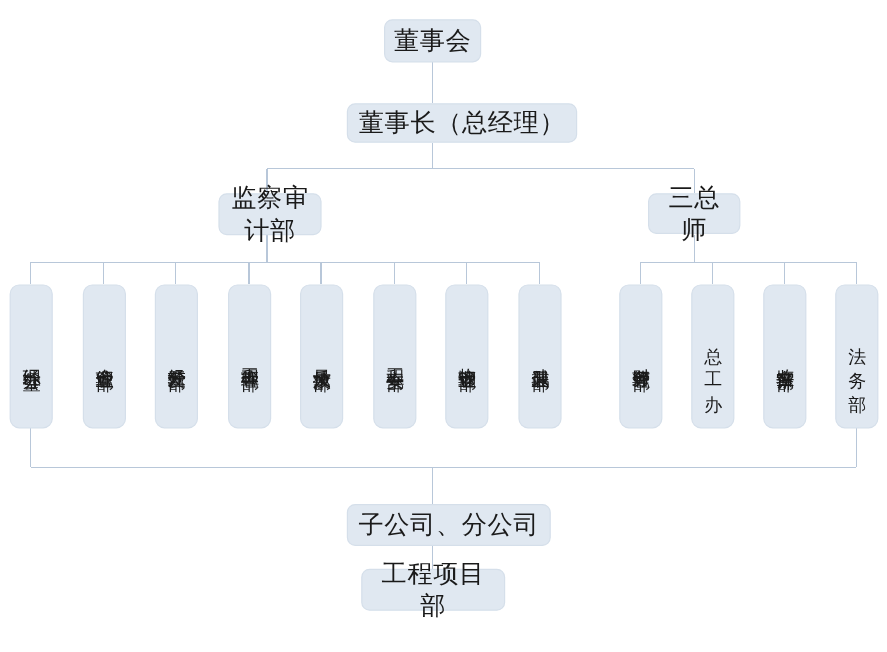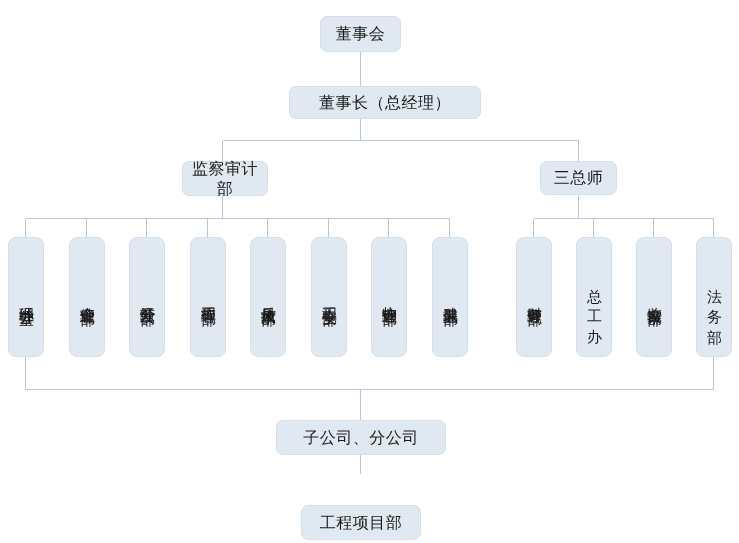--- a/index.html
+++ b/index.html
@@ -31,21 +31,21 @@
     border-radius: 7px;
     color: #1a1a1a;
     display: flex;
     align-items: center;
     justify-content: center;
     text-align: center;
     line-height: 1.25;
     z-index: 2;
   }
   .node.horiz {
-    font-size: 16px;
+    font-size: 21px;
     letter-spacing: 0.5px;
     padding: 0 6px;
   }
   .node.vert {
     writing-mode: vertical-rl;
     text-orientation: upright;
     font-size: 15px;
     letter-spacing: 1px;
     padding: 8px 0;
     border-radius: 8px;
@@ -108,17 +108,17 @@
   <div class="node vert" style="left:250px; top:237px; width:36px; height:120px;">质量技术部</div>
   <div class="node vert" style="left:311px; top:237px; width:36px; height:120px;">工程安全部</div>
   <div class="node vert" style="left:371px; top:237px; width:36px; height:120px;">物业管理部</div>
   <div class="node vert" style="left:432px; top:237px; width:36px; height:120px;">武装保卫部</div>
 
   <div class="node vert" style="left:516px; top:237px; width:36px; height:120px;">财务管理部</div>
   <div class="node vert" style="left:576px; top:237px; width:36px; height:120px;">总 工 办</div>
   <div class="node vert" style="left:636px; top:237px; width:36px; height:120px;">监察审计部</div>
   <div class="node vert" style="left:696px; top:237px; width:36px; height:120px;">法 务 部</div>
 
-  <div class="node horiz" style="left:276px; top:420px; width:170px; height:35px;">子公司、分公司</div>
+  <div class="node horiz" style="left:289px; top:420px; width:170px; height:35px;">子公司、分公司</div>
 
-  <div class="node horiz" style="left:301px; top:474px; width:120px; height:35px;margin-top:31px;">工程项目部</div>
+  <div class="node horiz" style="left:301px; top:474px; width:120px; height:35px;">工程项目部</div>
 
 </div>
 
 </body></html>

